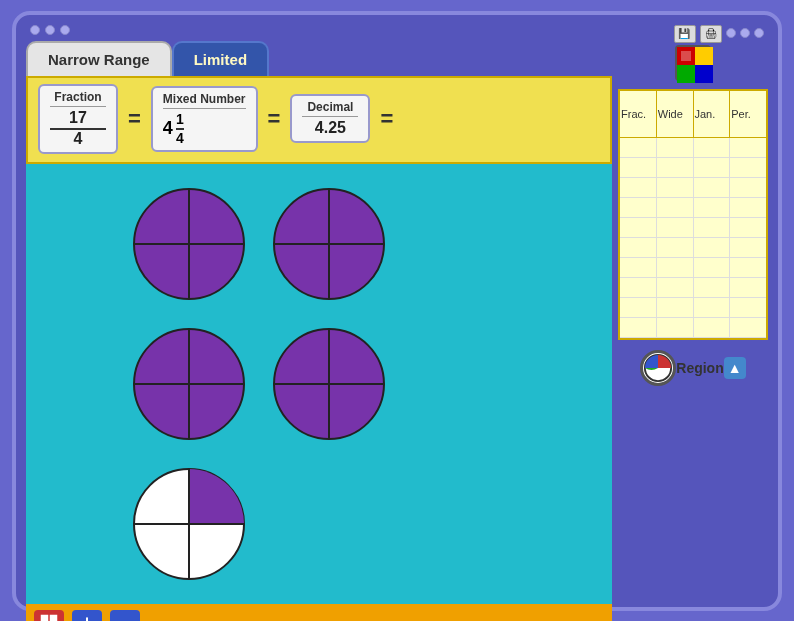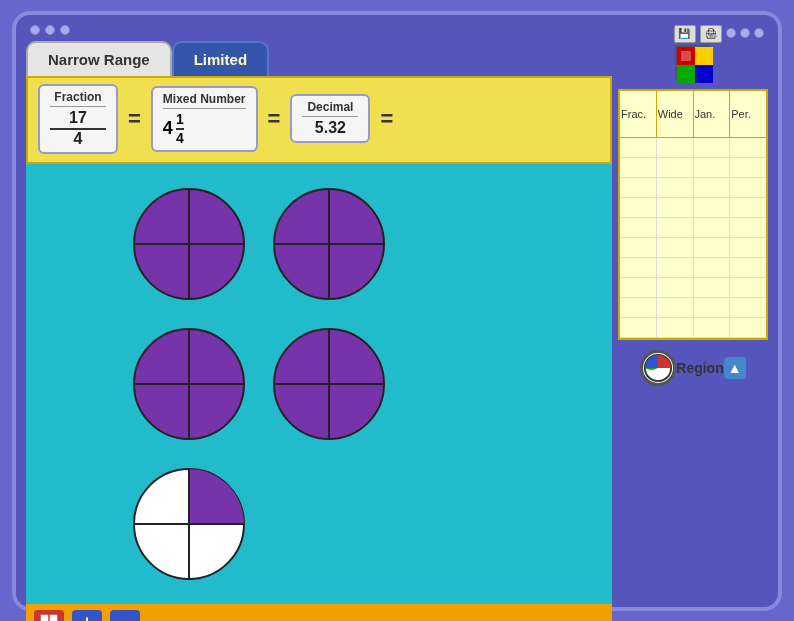--- a/index.html
+++ b/index.html
@@ -324,21 +324,21 @@
               <span class="frac-num">1</span>
               <span class="frac-den">4</span>
             </div>
           </div>
         </div>
 
         <span class="equals-sign">=</span>
 
         <div class="fraction-box">
           <div class="fraction-box-label">Decimal</div>
-          <div class="fraction-box-value">5.32</div>
+          <div class="fraction-box-value">4.25</div>
         </div>
 
         <span class="equals-sign">=</span>
 
       </div>
 
       <div class="canvas-area">
         <div class="circles-grid">
 
           <div class="circle-container">

